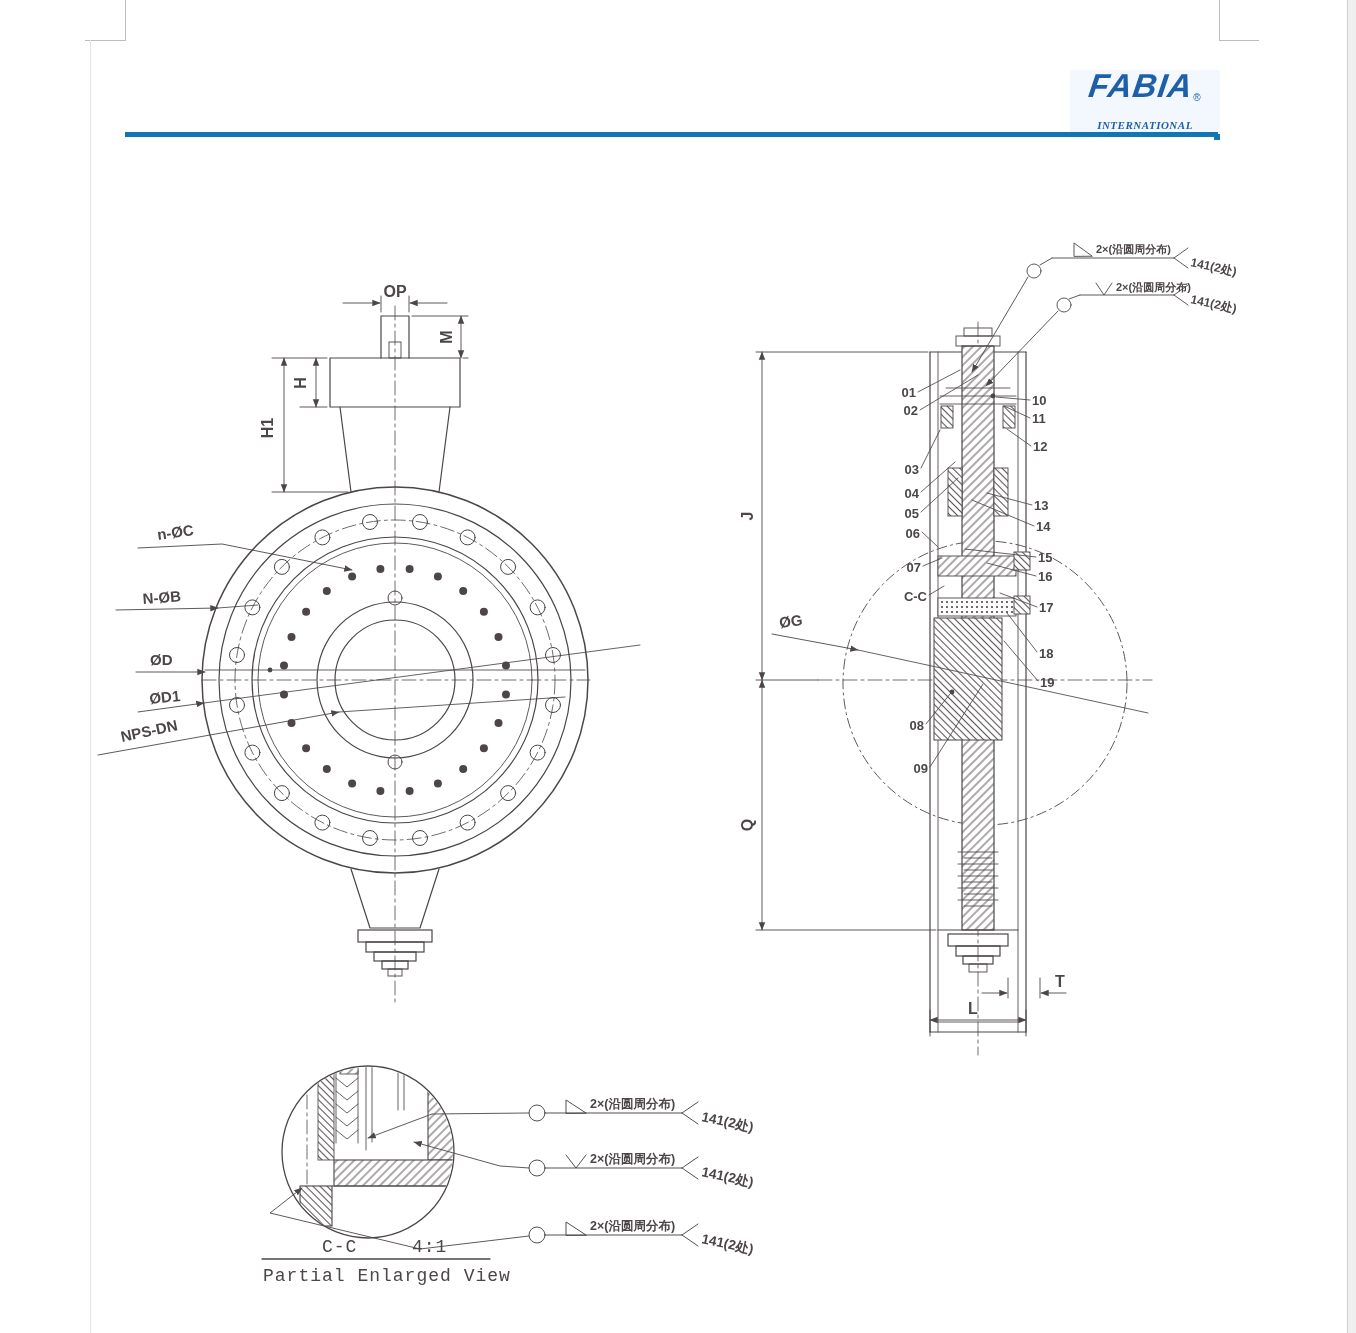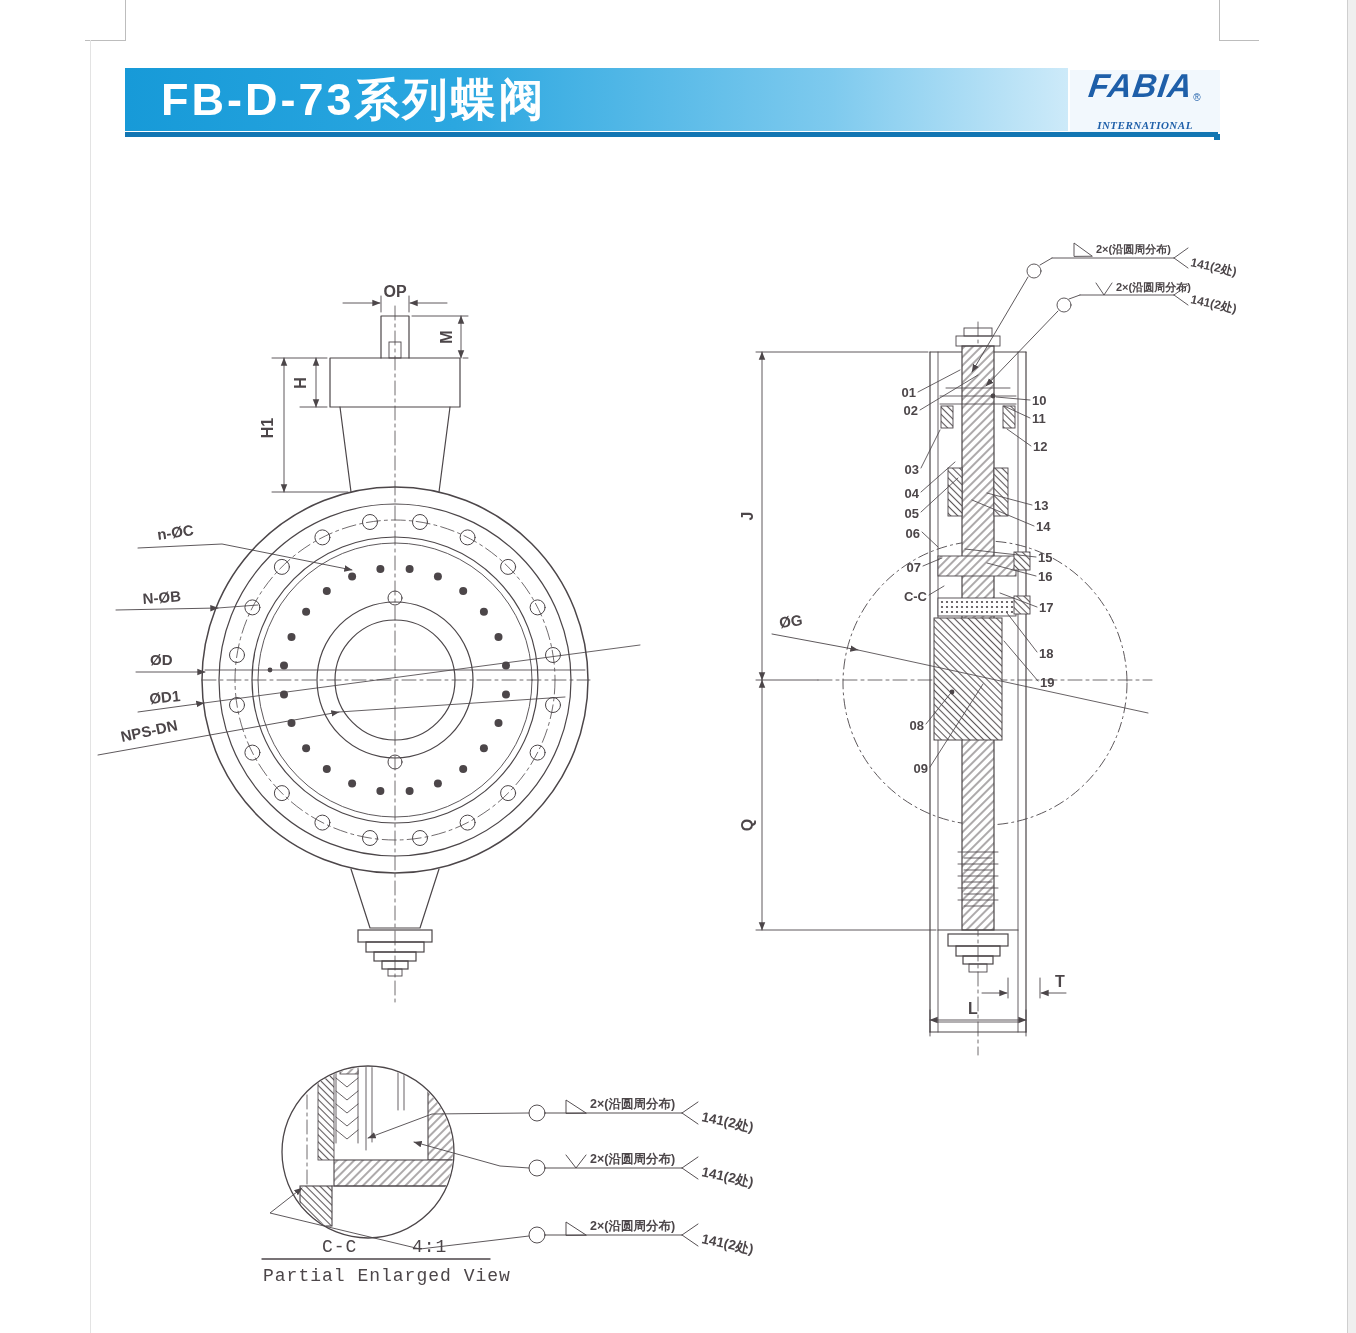--- a/index.html
+++ b/index.html
@@ -37,23 +37,20 @@
 </style>
 </head>
 <body>
 
 <div class="page">
   <div class="corner-l"></div>
   <div class="corner-r"></div>
   <div class="edge-left"></div>
   <div class="edge-right"></div>
 
-  <div class="banner">
-    <span class="title">FB-D-73系列蝶阀</span>
-  </div>
   <div class="banner-underline"></div>
 
   <div class="logo">
     <div class="logo-top"><span class="logo-brand">FABIA</span><span class="logo-reg">®</span></div>
     <div class="logo-sub">INTERNATIONAL</div>
   </div>
   <div class="logo-dot"></div>
 
   <svg class="drawing" width="1356" height="1333" viewBox="0 0 1356 1333">
     <defs>

